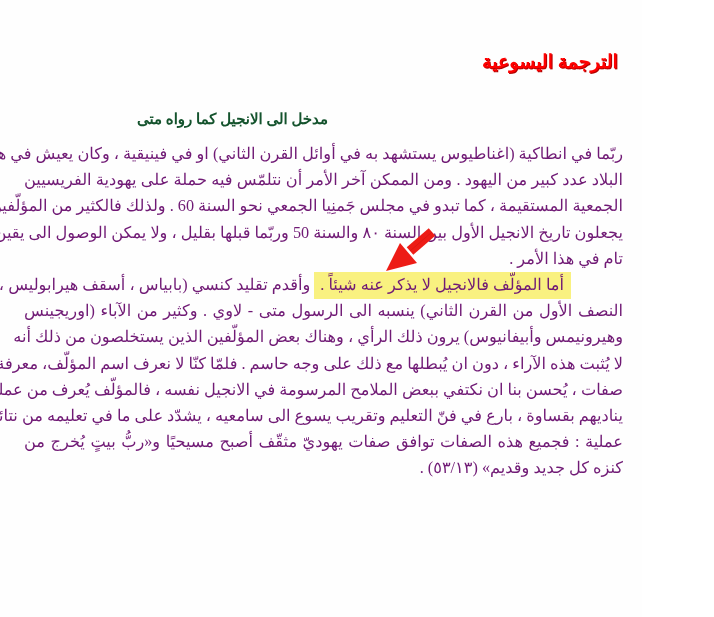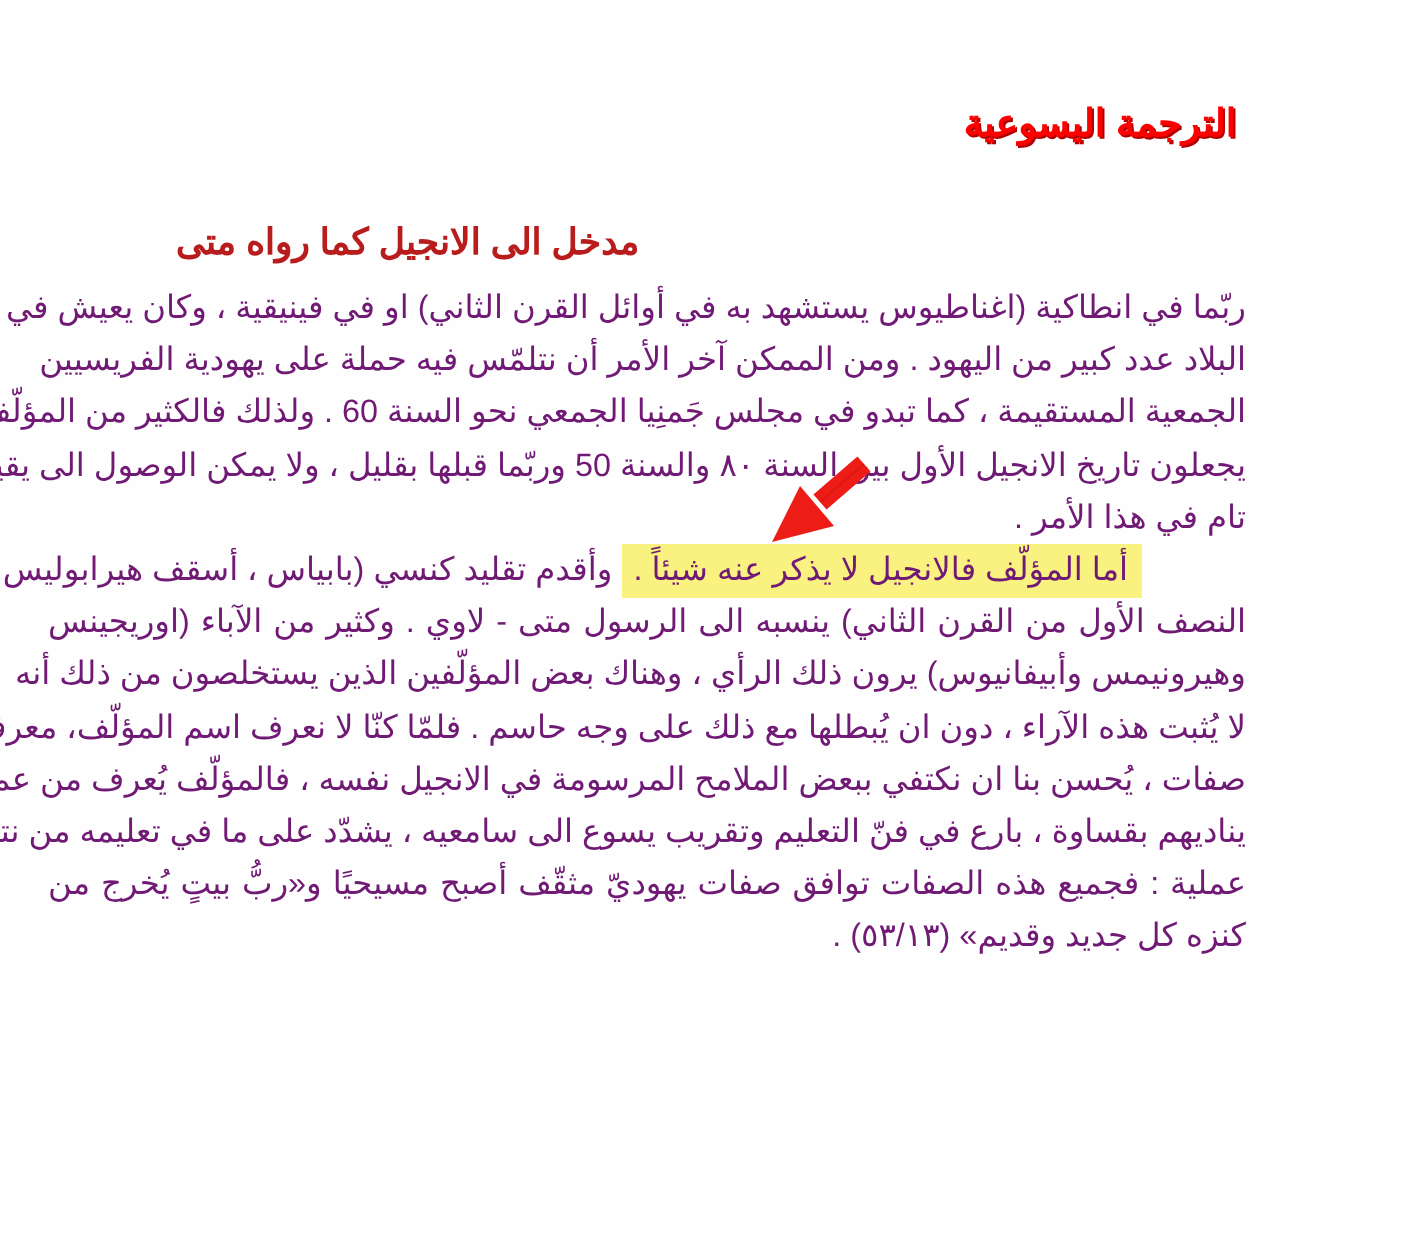--- a/index.html
+++ b/index.html
@@ -1,33 +1,33 @@
 <!DOCTYPE html>
 <html lang="ar"><head>
 <meta charset="utf-8">
 <style>
   html,body{margin:0;padding:0;background:#fff;}
   .page{
     position:relative;
     width:642px;height:617px;
     background:#fefefe;
-    font-family:Liberation Sans, sans-serif;
+    font-family:Liberation Serif, serif;
     overflow:hidden;
   }
   .doc-title{
     position:absolute;top:50px;left:452px;width:196px;
     text-align:center;
     font-size:19px;font-weight:bold;color:#ff0000;
     text-shadow:1px 1px 0 #b00000;
     direction:rtl;
   }
   .running-header{
     position:absolute;top:110px;left:88px;width:240px;
-    font-size:18px;font-weight:bold;color:#b91c1c;
-    direction:rtl;text-align:left;
+    font-size:15px;font-weight:bold;color:#14532d;
+    direction:rtl;text-align:right;
   }
   .body-text{
     position:absolute;top:141px;left:24px;right:19px;
     direction:rtl;
     color:#701a75;
     font-size:16.2px;
   }
   .line{
     height:26.2px;line-height:26.2px;
     text-align:justify;text-align-last:justify;

